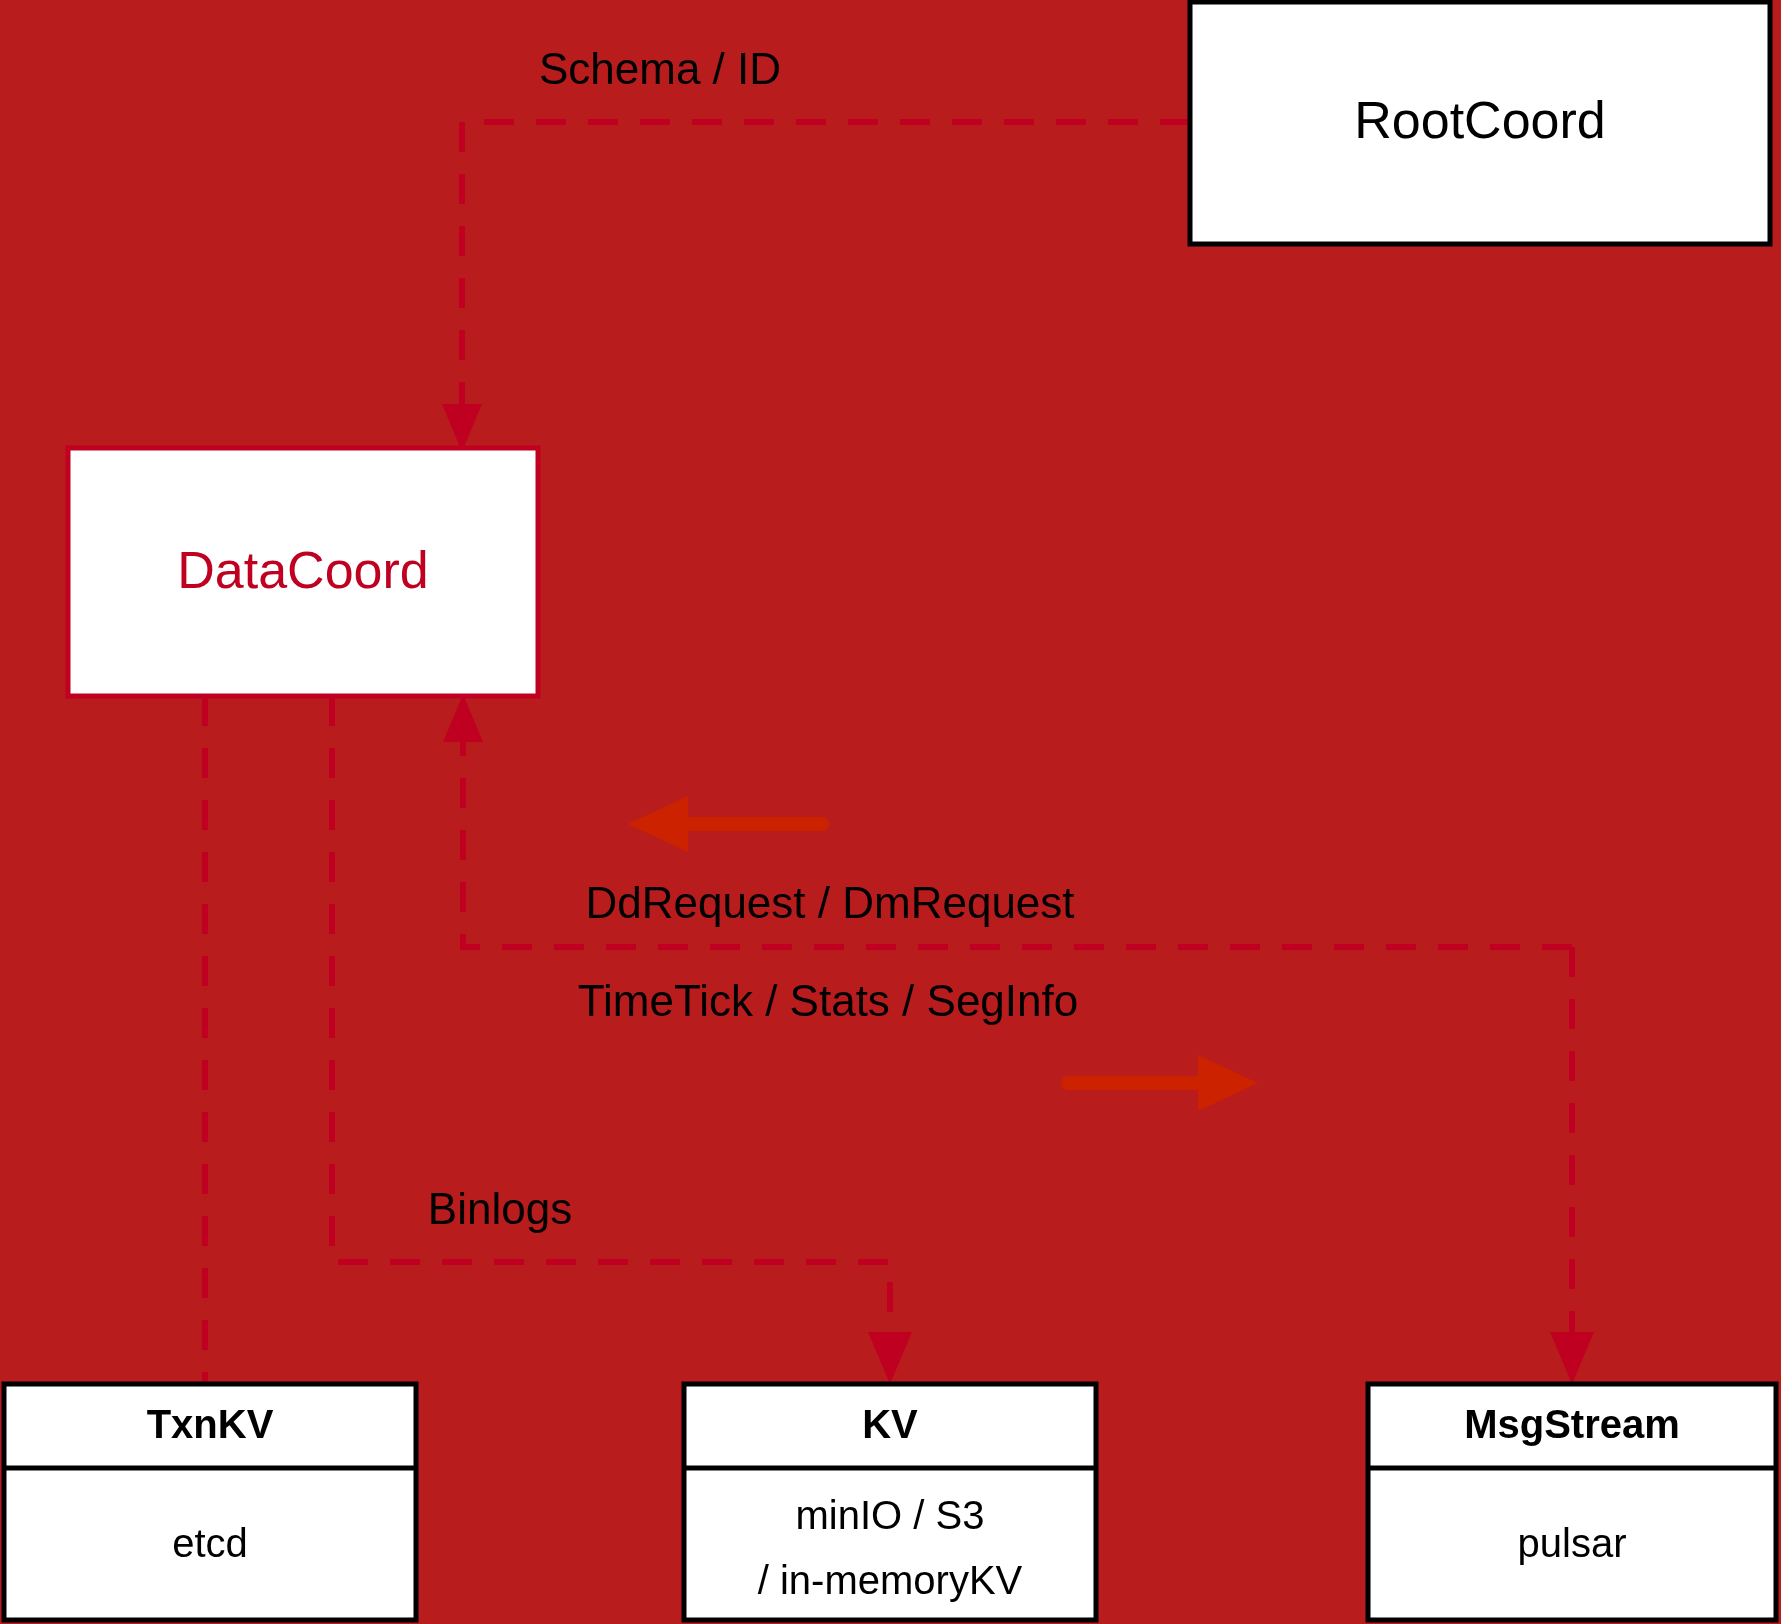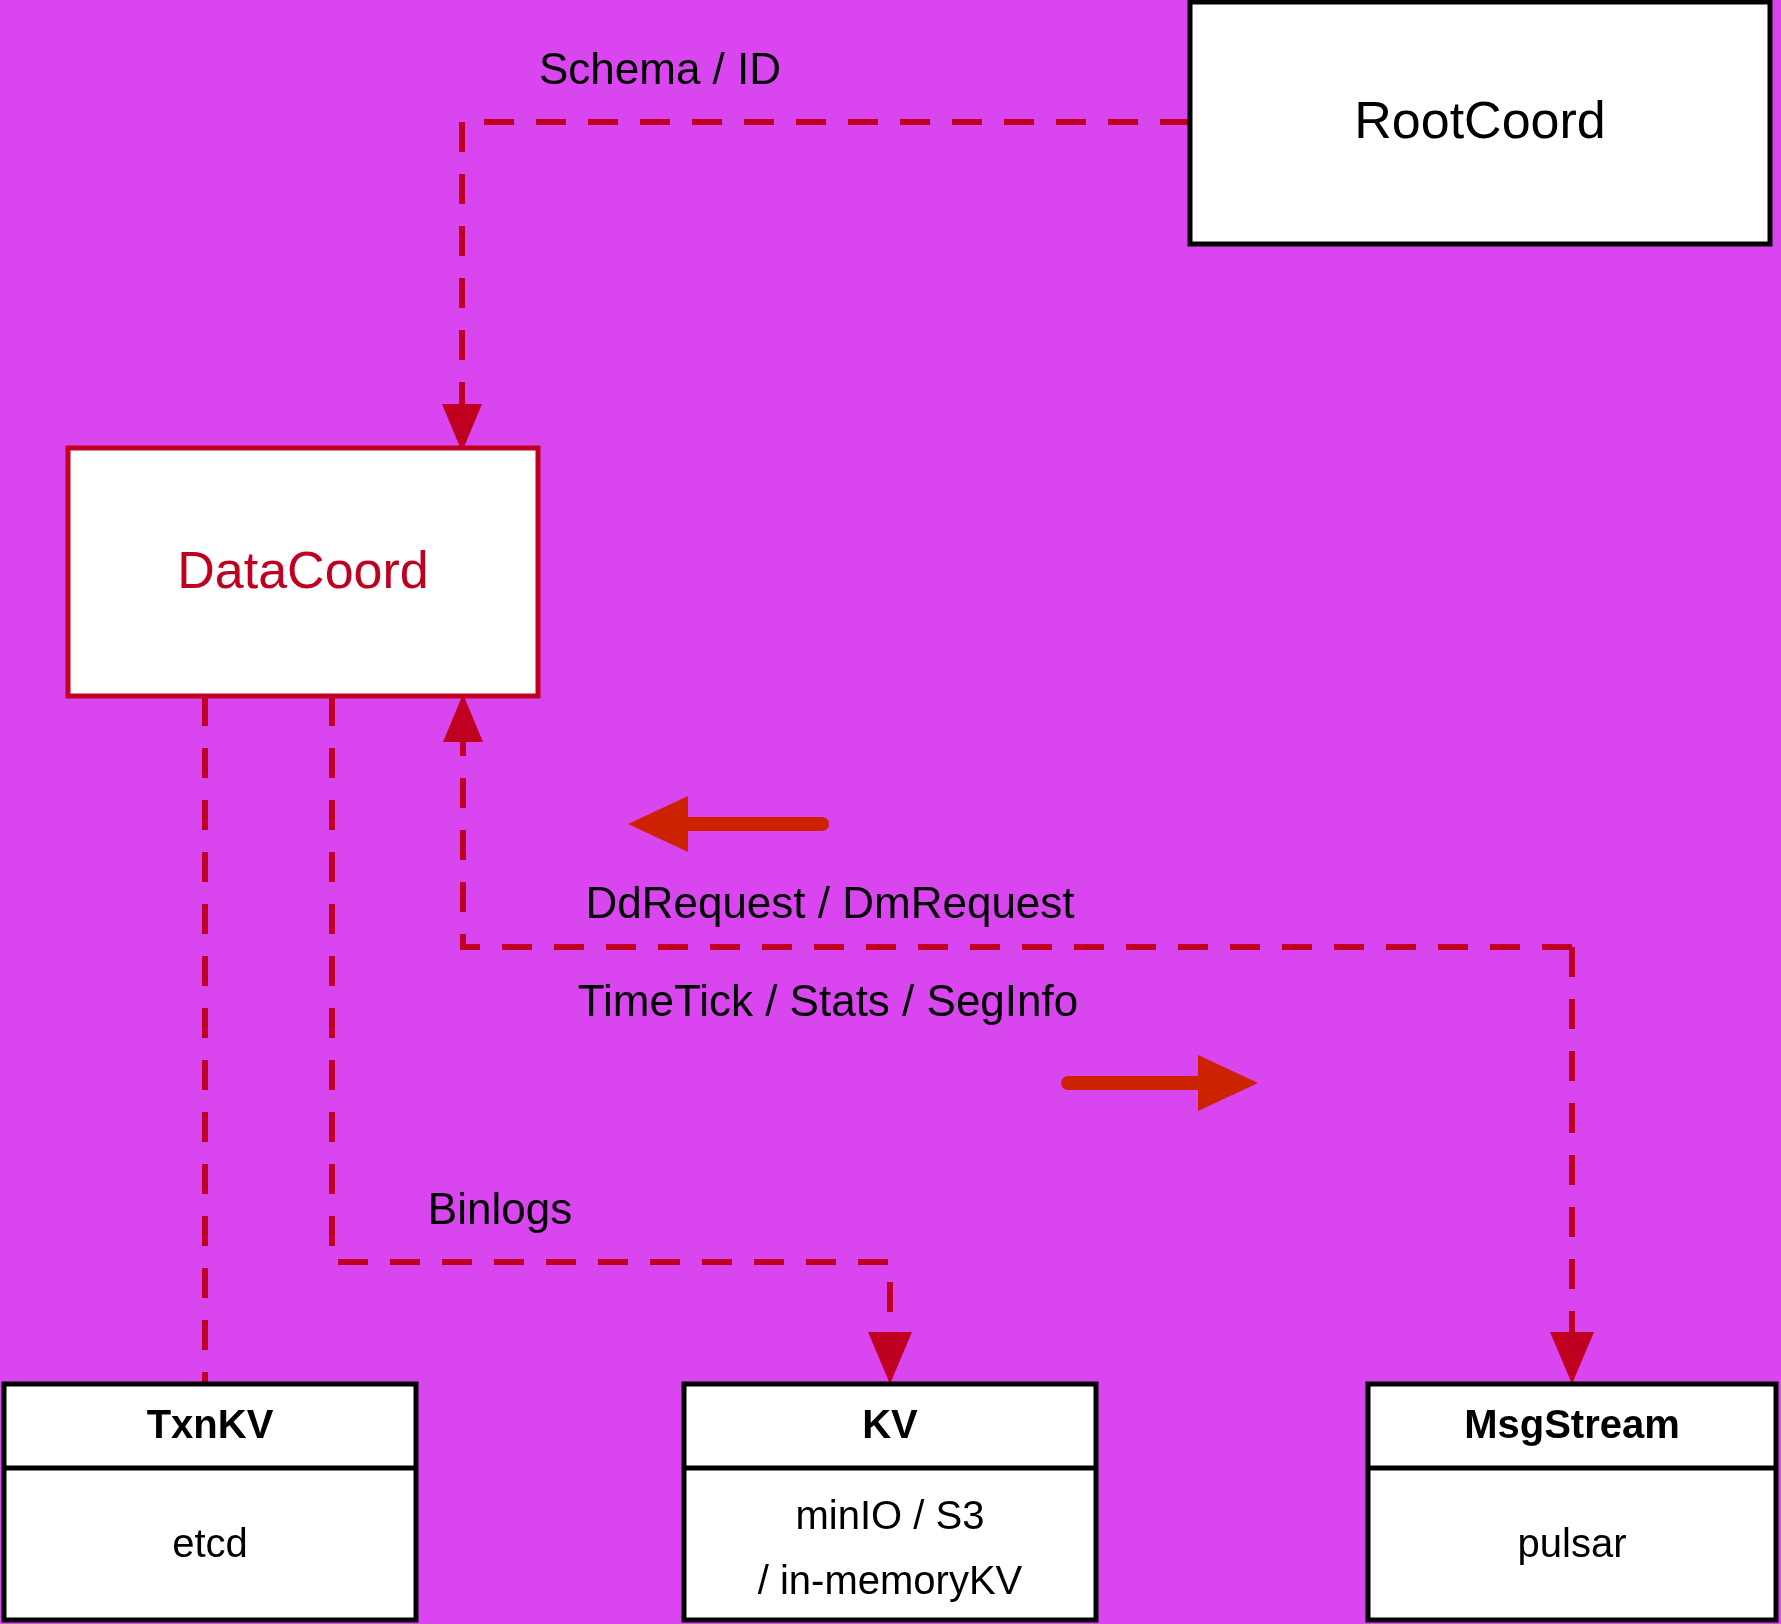--- a/index.html
+++ b/index.html
@@ -7,21 +7,21 @@
     padding: 0;
     background: #ffffff;
   }
   body {
     font-family: "Liberation Sans", sans-serif;
   }
   #stage {
     position: relative;
     width: 1781px;
     height: 1624px;
-    background: #d946ef;
+    background: #b91c1c;
     overflow: hidden;
   }
   #diagram-svg {
     position: absolute;
     left: 0;
     top: 0;
     width: 1781px;
     height: 1624px;
   }
   .box-text {

